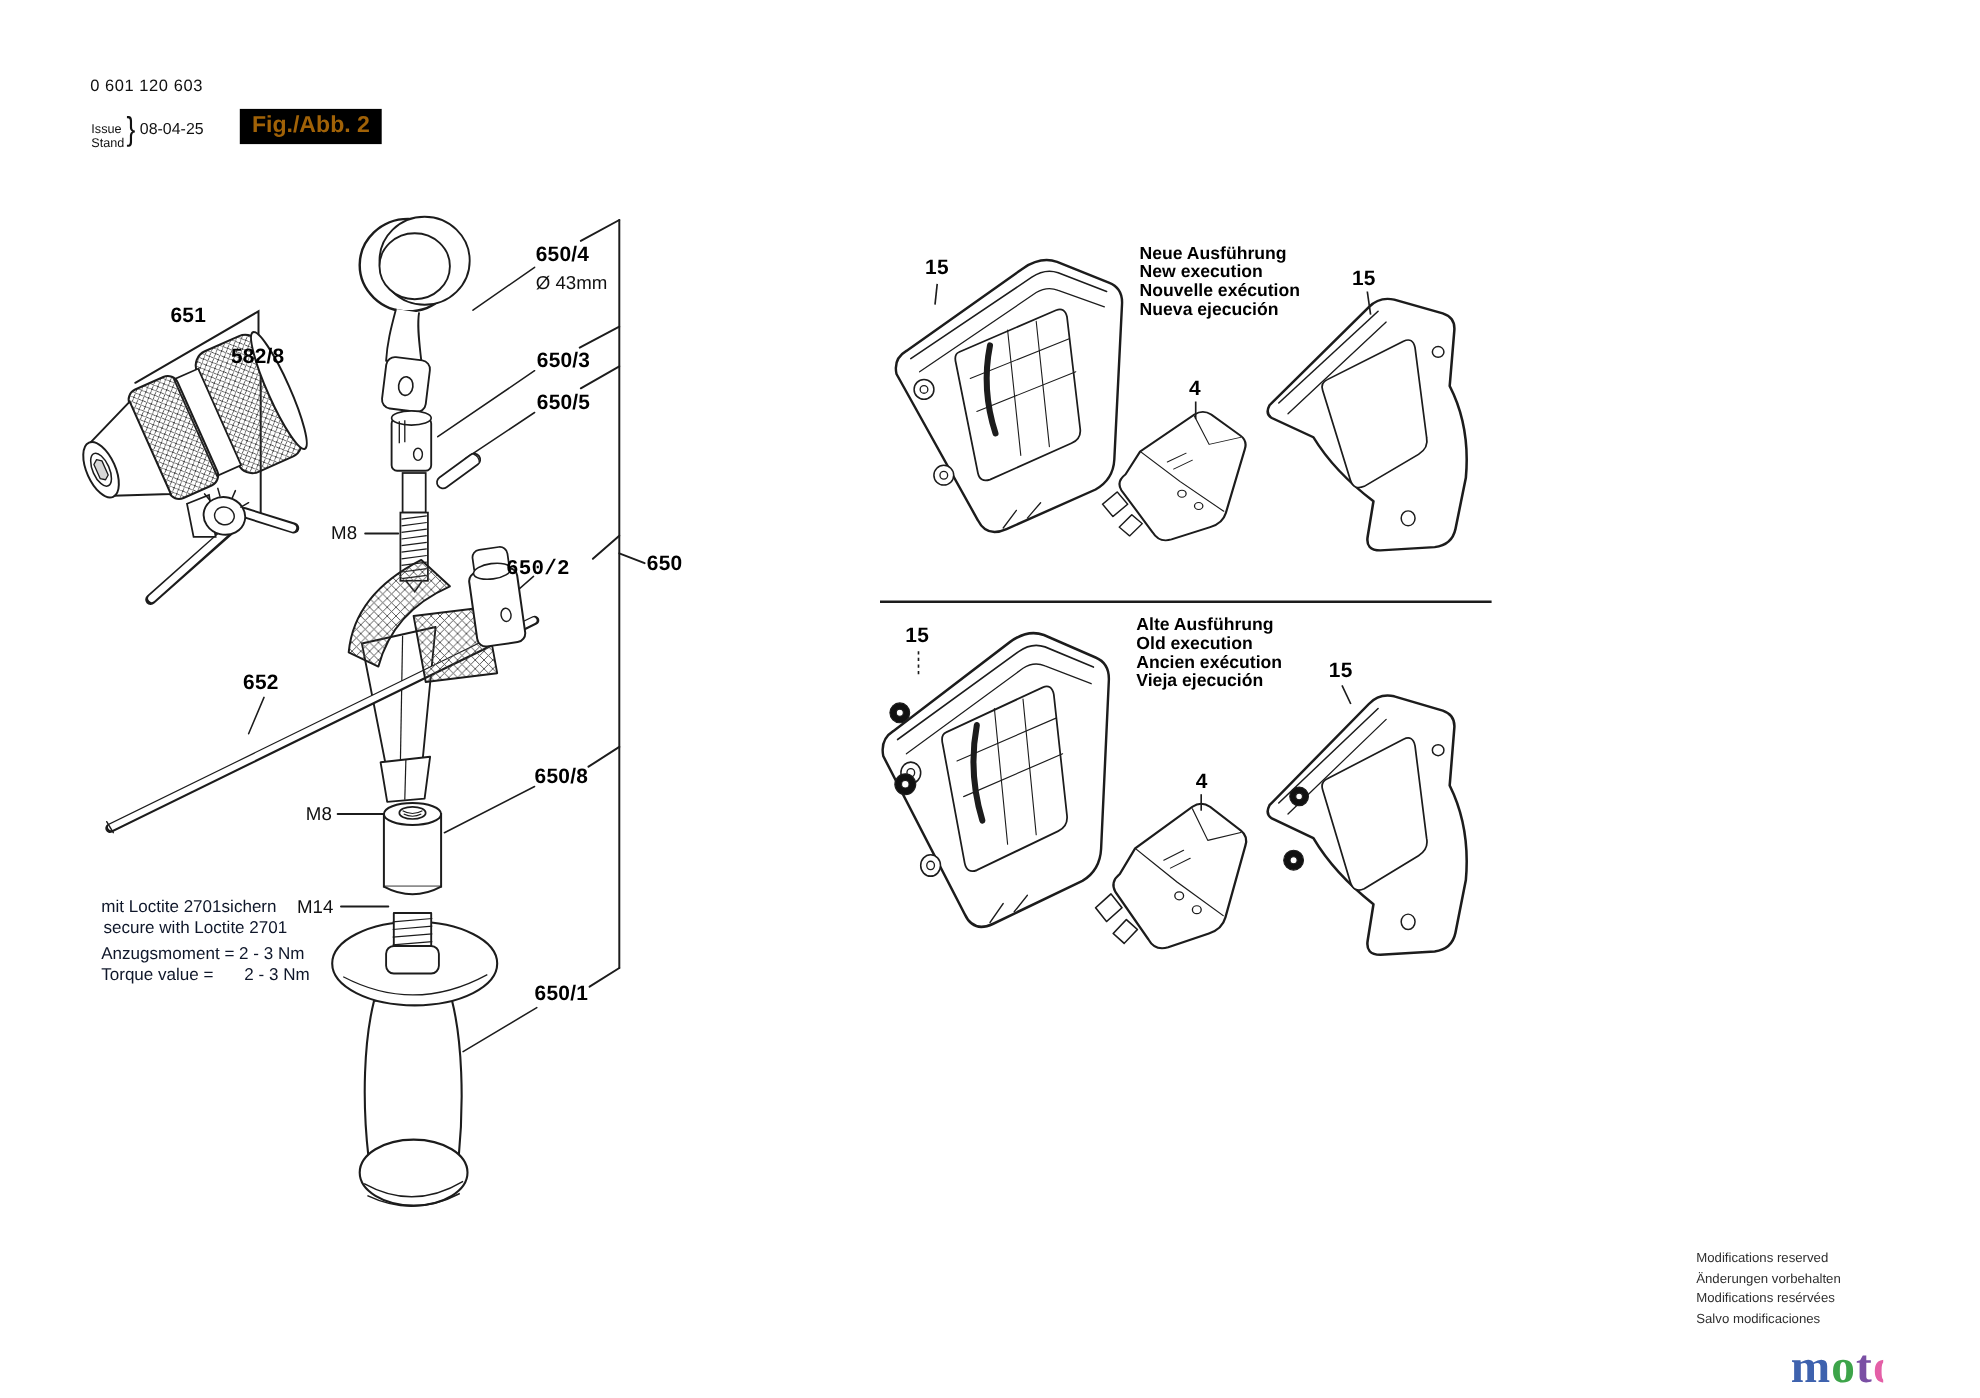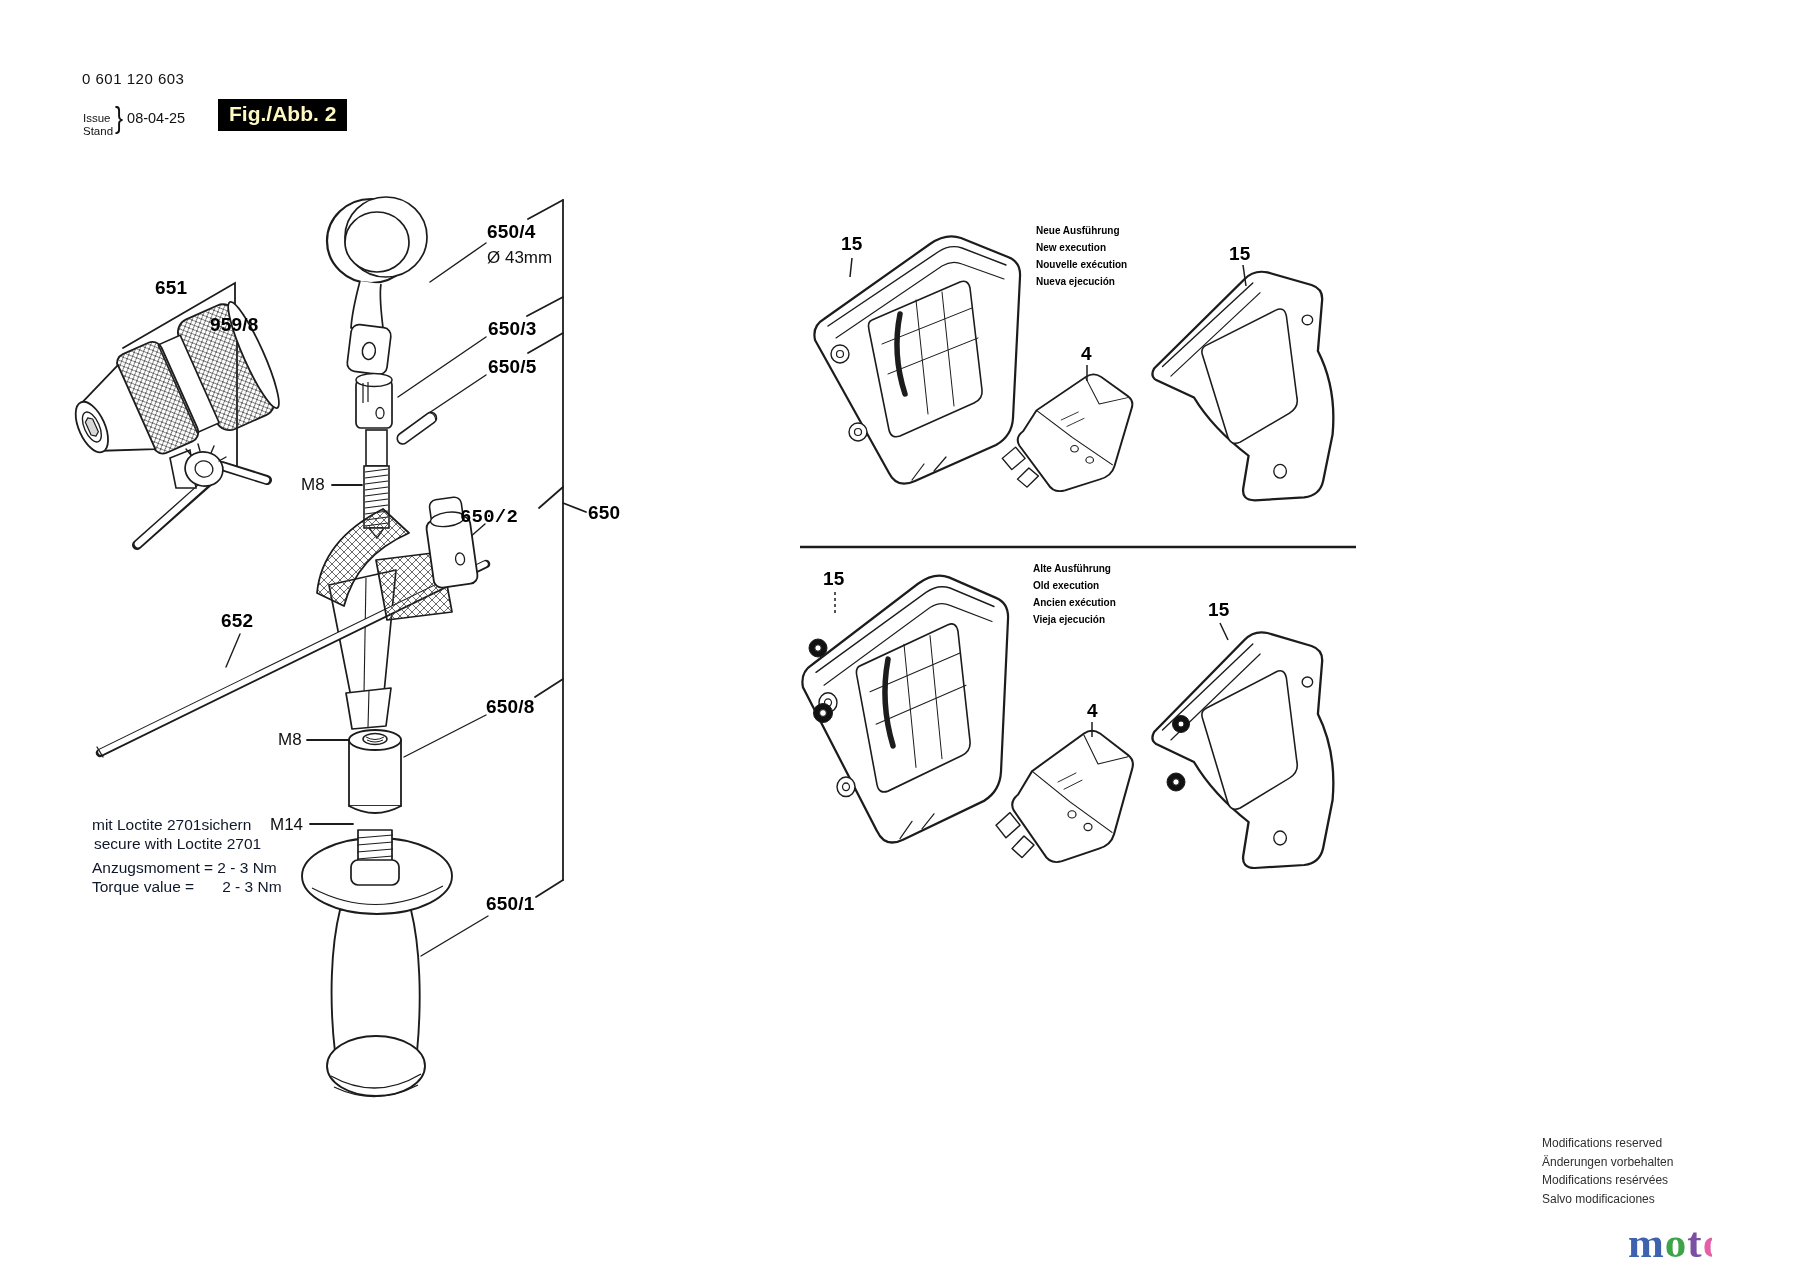--- a/index.html
+++ b/index.html
@@ -2,28 +2,28 @@
 <html><head>
 <meta charset="utf-8">
 <style>
   html,body{margin:0;padding:0;background:#fff;}
   #page{position:relative;width:1712px;height:1271px;background:#fff;overflow:hidden;
         font-family:"Liberation Sans",sans-serif;color:#111;}
   .abs{position:absolute;}
   .pl{font-weight:bold;font-size:19px;color:#000;white-space:nowrap;letter-spacing:0.2px;}
   .an{font-size:17px;color:#111;white-space:nowrap;}
   .sm{font-size:15.5px;color:#0f172a;white-space:nowrap;}
-  .langblock div{font-weight:bold;font-size:10px;line-height:17px;color:#000;white-space:nowrap;}
+  .langblock div{font-weight:bold;font-size:16px;line-height:17px;color:#000;white-space:nowrap;}
   .footnote div{font-size:12px;line-height:18.5px;color:#2f2f2f;white-space:nowrap;}
   #hdr-pn{left:82px;top:70px;font-size:15px;letter-spacing:0.5px;}
   #hdr-issue{left:83px;top:98px;display:flex;align-items:center;}
   #hdr-issue .st{font-size:11.5px;line-height:13px;margin-top:14px;}
   #hdr-issue .brace{font-size:30px;font-weight:300;margin:0 3px 0 1px;transform:scaleX(0.8);}
   #hdr-issue .dt{font-size:14.5px;}
-  #figbox{left:218px;top:99px;background:#000;color:#fef9c3;font-weight:bold;
+  #figbox{left:218px;top:99px;background:#000;color:#a16207;font-weight:bold;
           font-size:21px;padding:3px 11px 5px 11px;}
   #logo{left:1628px;top:1218px;font-family:"Liberation Serif",serif;font-weight:bold;
         font-size:43px;letter-spacing:1px;white-space:nowrap;}
   #logo .suffix{font-size:21px;font-weight:normal;color:#8d8d8d;letter-spacing:0;}
   svg{position:absolute;left:0;top:0;}
 </style>
 </head>
 <body>
 
 <div id="page">
@@ -240,21 +240,21 @@
     <div class="st">
       <div>Issue</div>
       <div>Stand</div>
     </div>
     <div class="brace">}</div>
     <div class="dt">08-04-25</div>
   </div>
   <div class="abs" id="figbox">Fig./Abb. 2</div>
 
   <div class="abs pl" style="left:155px;top:277px;">651</div>
-  <div class="abs pl" style="left:210px;top:314px;">959/8</div>
+  <div class="abs pl" style="left:210px;top:314px;">582/8</div>
   <div class="abs pl" style="left:487px;top:221px;">650/4</div>
   <div class="abs an" style="left:487px;top:248px;">Ø 43mm</div>
   <div class="abs pl" style="left:488px;top:318px;">650/3</div>
   <div class="abs pl" style="left:488px;top:356px;">650/5</div>
   <div class="abs an" style="left:301px;top:475px;">M8</div>
   <div class="abs pl" style="left:460px;top:506px;font-family:Liberation Mono, monospace;">650/2</div>
   <div class="abs pl" style="left:588px;top:502px;">650</div>
   <div class="abs pl" style="left:221px;top:610px;">652</div>
   <div class="abs pl" style="left:486px;top:696px;">650/8</div>
   <div class="abs an" style="left:278px;top:730px;">M8</div>

